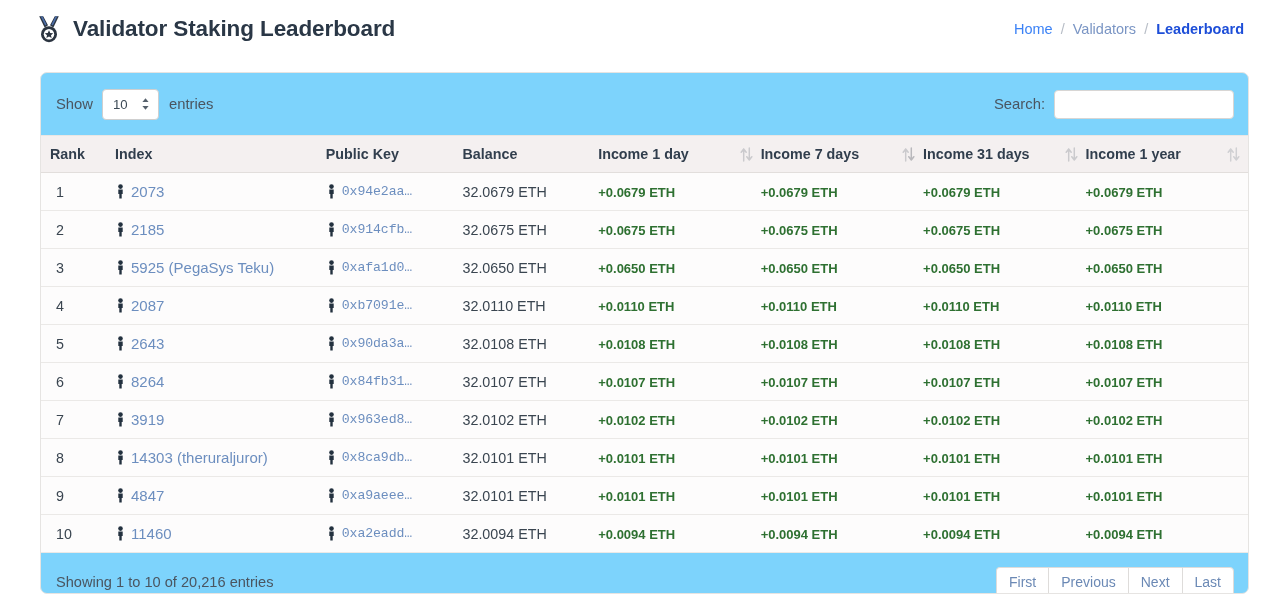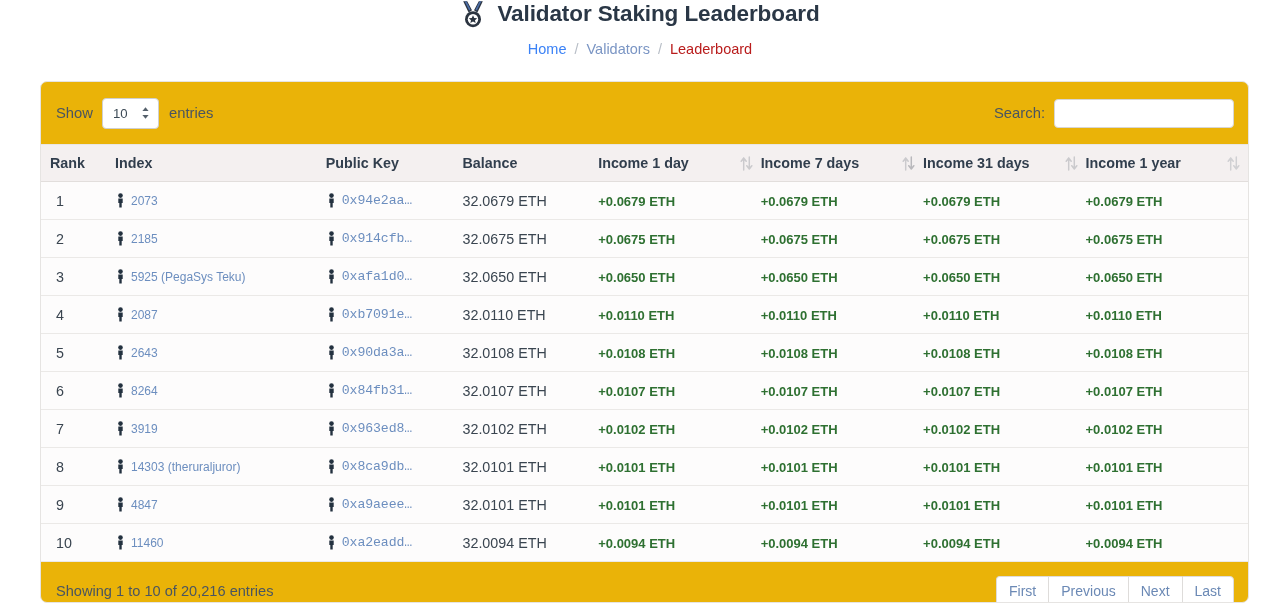--- a/index.html
+++ b/index.html
@@ -12,50 +12,48 @@
     overflow: hidden;
   }
 
   
   .page-header {
     height: 57px;
     display: flex;
     align-items: center;
     justify-content: space-between;
     padding: 0 36px 0 36px;
-    flex-direction: column;
   }
   .title-wrap { display: flex; align-items: center; gap: 11px; }
   .medal-icon { width: 26px; height: 28px; display:block; flex: none; }
   .page-title {
     font-size: 22.5px;
     font-weight: 600;
     color: #2a3746;
     letter-spacing: -0.1px;
     white-space: nowrap;
   }
   .breadcrumb {
     display: flex; align-items: center; gap: 8px;
     font-size: 14.5px;
   }
   .crumb-link { color: #3b82f6; text-decoration: none; }
   .crumb-link.alt { color: #7a95c4; }
   .crumb-sep { color: #b7bdc6; }
-  .crumb-current { color: #b91c1c; }
+  .crumb-current { color: #1d4ed8; font-weight: bold; }
 
   
   .card {
     position: absolute;
     left: 40px; top: 72px;
     width: 1209px; height: 522px;
-    background: #eab308;
+    background: #7dd3fc;
     border: 1px solid #e6e4e2;
     border-radius: 7px;
     overflow: hidden;
-    margin-top: 9px;
   }
 
   
   .table-controls {
     height: 62px;
     display: flex;
     align-items: center;
     justify-content: space-between;
     padding: 0 14px 0 15px;
   }
@@ -135,21 +133,21 @@
     background: #fdfcfc;
   }
   table.lb tbody td:first-child { padding-left: 15px; }
   table.lb tbody tr:last-child td { border-bottom: 1px solid #ebe9e7; }
 
   .cell-flex { display: flex; align-items: center; gap: 5px; }
   .person-ico { flex: none; line-height: 0; }
   .idx-link {
     color: #6c8ebf;
     text-decoration: none;
-    font-size: 12px;
+    font-size: 15px;
   }
   .pk-link {
     color: #6c8ebf;
     text-decoration: none;
     font-family: "Liberation Mono", monospace;
     font-size: 13.2px;
     letter-spacing: -0.1px;
   }
   .bal { color: #3d4853; }
   .income {

